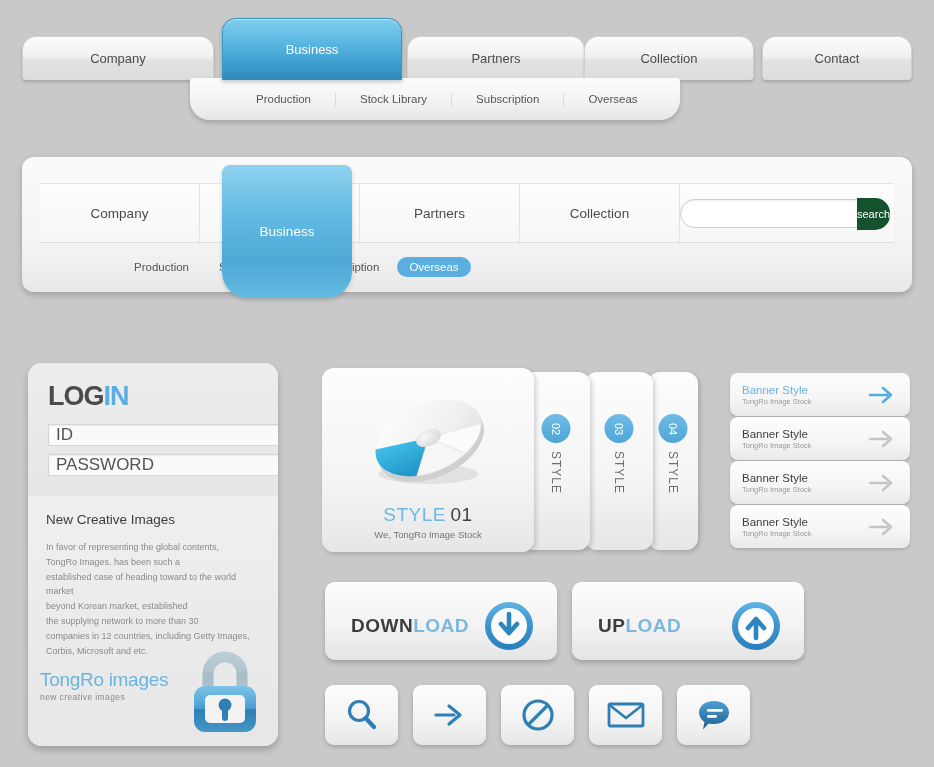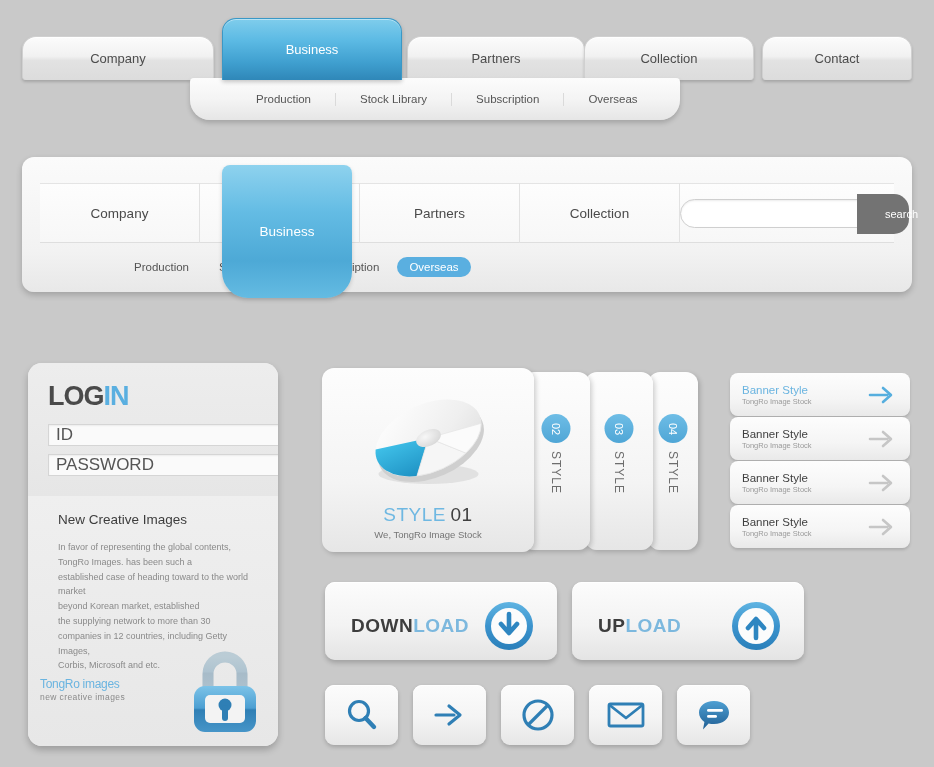--- a/index.html
+++ b/index.html
@@ -82,23 +82,23 @@
     position: absolute; right: 22px; top: 42px; width: 210px; height: 29px;
     background: #fff; border: 1px solid #cfcfcf; border-radius: 15px;
     display: flex; align-items: center; box-shadow: inset 0 1px 2px rgba(0,0,0,.08);
   }
   .searchwrap .mag { margin-left: 9px; width: 16px; height: 16px; }
   .searchwrap input {
     flex: 1; border: none; outline: none; background: transparent;
     font-size: 12px; color: #555; padding: 0 6px; font-family: "Liberation Sans", sans-serif;
   }
   .searchbtn {
-    height: 40px; width: 52px; border: none; cursor: pointer;
-    background: #737373; color: #fff; font-size: 11px;
-    border-radius: 0 15px 15px 0; font-family: "Liberation Sans", sans-serif; padding-left: 28px;
+    height: 32px; width: 52px; border: none; cursor: pointer;
+    background: #14532d; color: #fff; font-size: 11px;
+    border-radius: 0 15px 15px 0; font-family: "Liberation Sans", sans-serif;
   }
   .navsub { position: absolute; left: 100px; top: 100px; display: flex; align-items: center; gap: 6px; }
   .navsub a {
     font-size: 11.5px; color: #555; text-decoration: none; padding: 4px 12px; cursor: pointer;
   }
   .navsub a.active {
     background: #5aafe0; color: #fff; border-radius: 11px;
   }
 
   
@@ -119,25 +119,25 @@
     font-family: "Liberation Sans", sans-serif;
     box-shadow: inset 0 1px 2px rgba(0,0,0,.06);
   }
   .loginbtn {
     width: 60px; height: 52px; border: none; cursor: pointer; color: #fff;
     font-size: 13px; font-weight: normal; border-radius: 7px;
     font-family: "Liberation Sans", sans-serif;
     background: linear-gradient(to bottom, #77c6e9 0%, #4aa6d8 48%, #2f93cc 52%, #3fa3d6 100%);
     box-shadow: 0 1px 2px rgba(0,0,0,.25), inset 0 1px 0 rgba(255,255,255,.5);
   }
-  .login-body { padding: 16px 18px 0 30px; background: linear-gradient(to bottom,#efefef,#e7e7e7); height: 250px; position: relative; }
+  .login-body { padding: 16px 18px 0 18px; background: linear-gradient(to bottom,#efefef,#e7e7e7); height: 250px; position: relative; }
   .login-h { font-size: 13.5px; color: #3d3d3d; margin-bottom: 13px; }
   .login-p { font-size: 9px; color: #8a8a8a; line-height: 14.8px; }
   .brand { position: absolute; left: 12px; bottom: 44px; }
-  .brand-main { font-size: 12px; color: #6ab4e0; letter-spacing: -.3px; margin-top: 36px; }
+  .brand-main { font-size: 19px; color: #6ab4e0; letter-spacing: -.3px; margin-top: 36px; }
   .brand-sub { font-size: 8.5px; color: #8a8a8a; letter-spacing: .4px; margin-top: 1px; }
   .lock { position: absolute; right: 14px; bottom: 10px; }
 
   
   .stylepanel { position: absolute; left: 322px; top: 368px; width: 376px; height: 184px; }
   .scard {
     position: absolute; top: 4px; height: 178px;
     background: linear-gradient(to bottom, #fdfdfd 0%, #f4f4f4 62%, #e6e6e6 100%);
     border-radius: 12px; box-shadow: 2px 2px 5px rgba(0,0,0,.18);
   }

